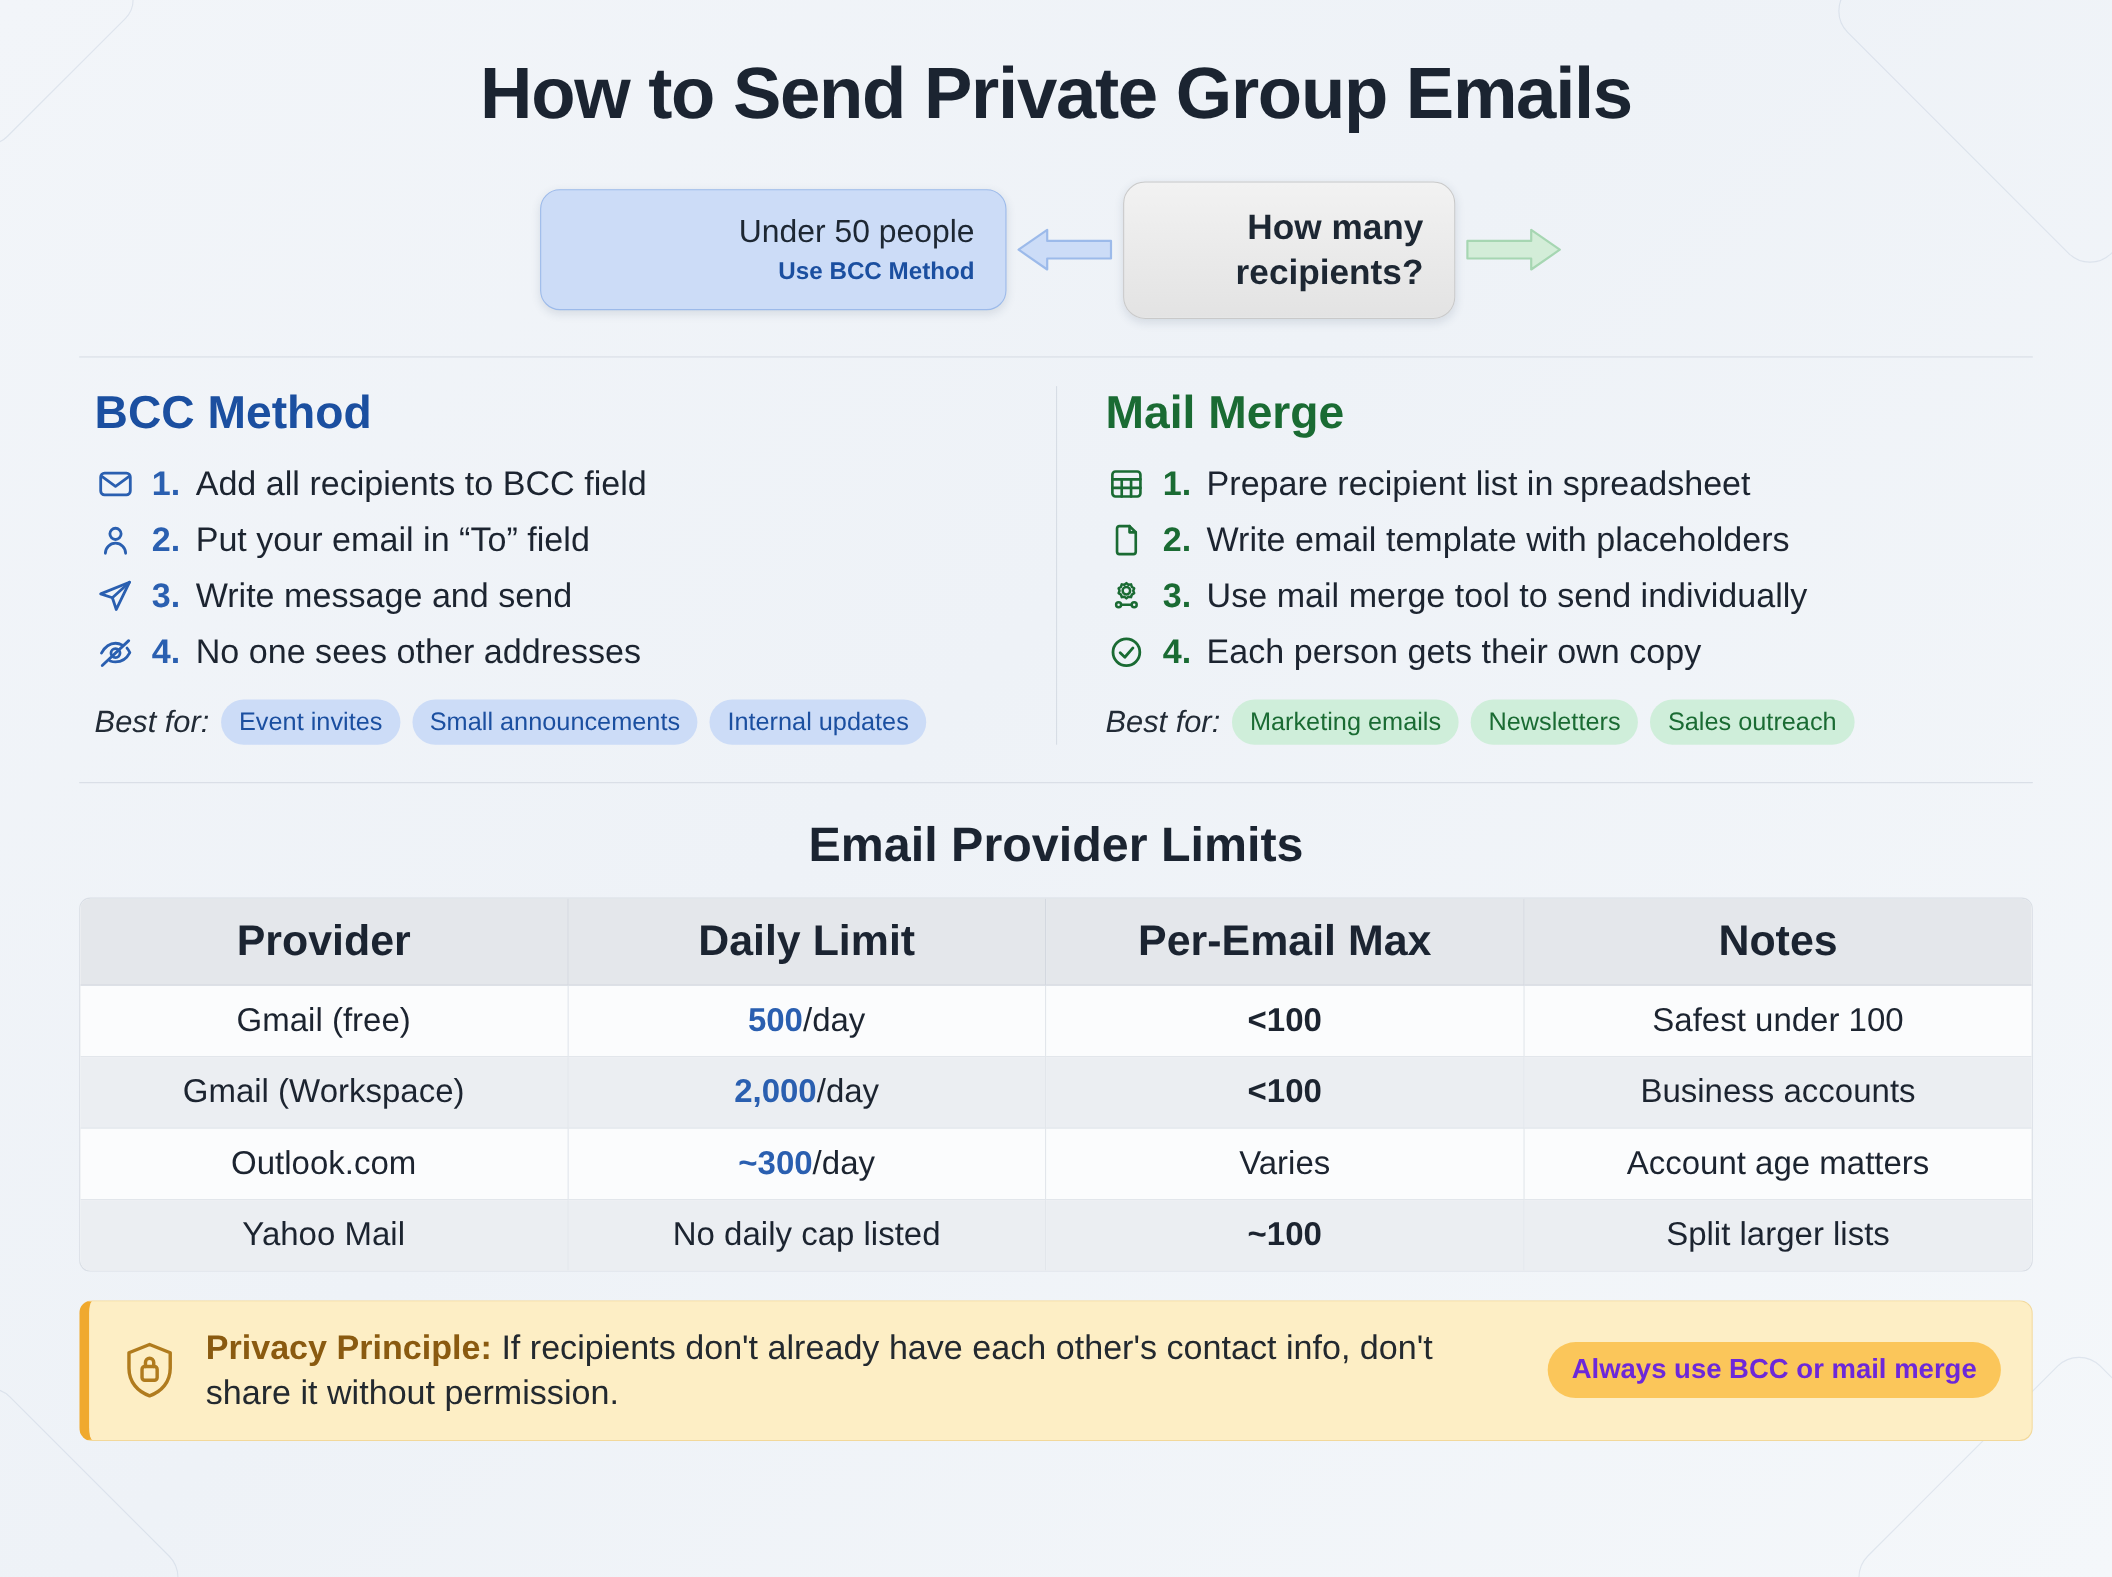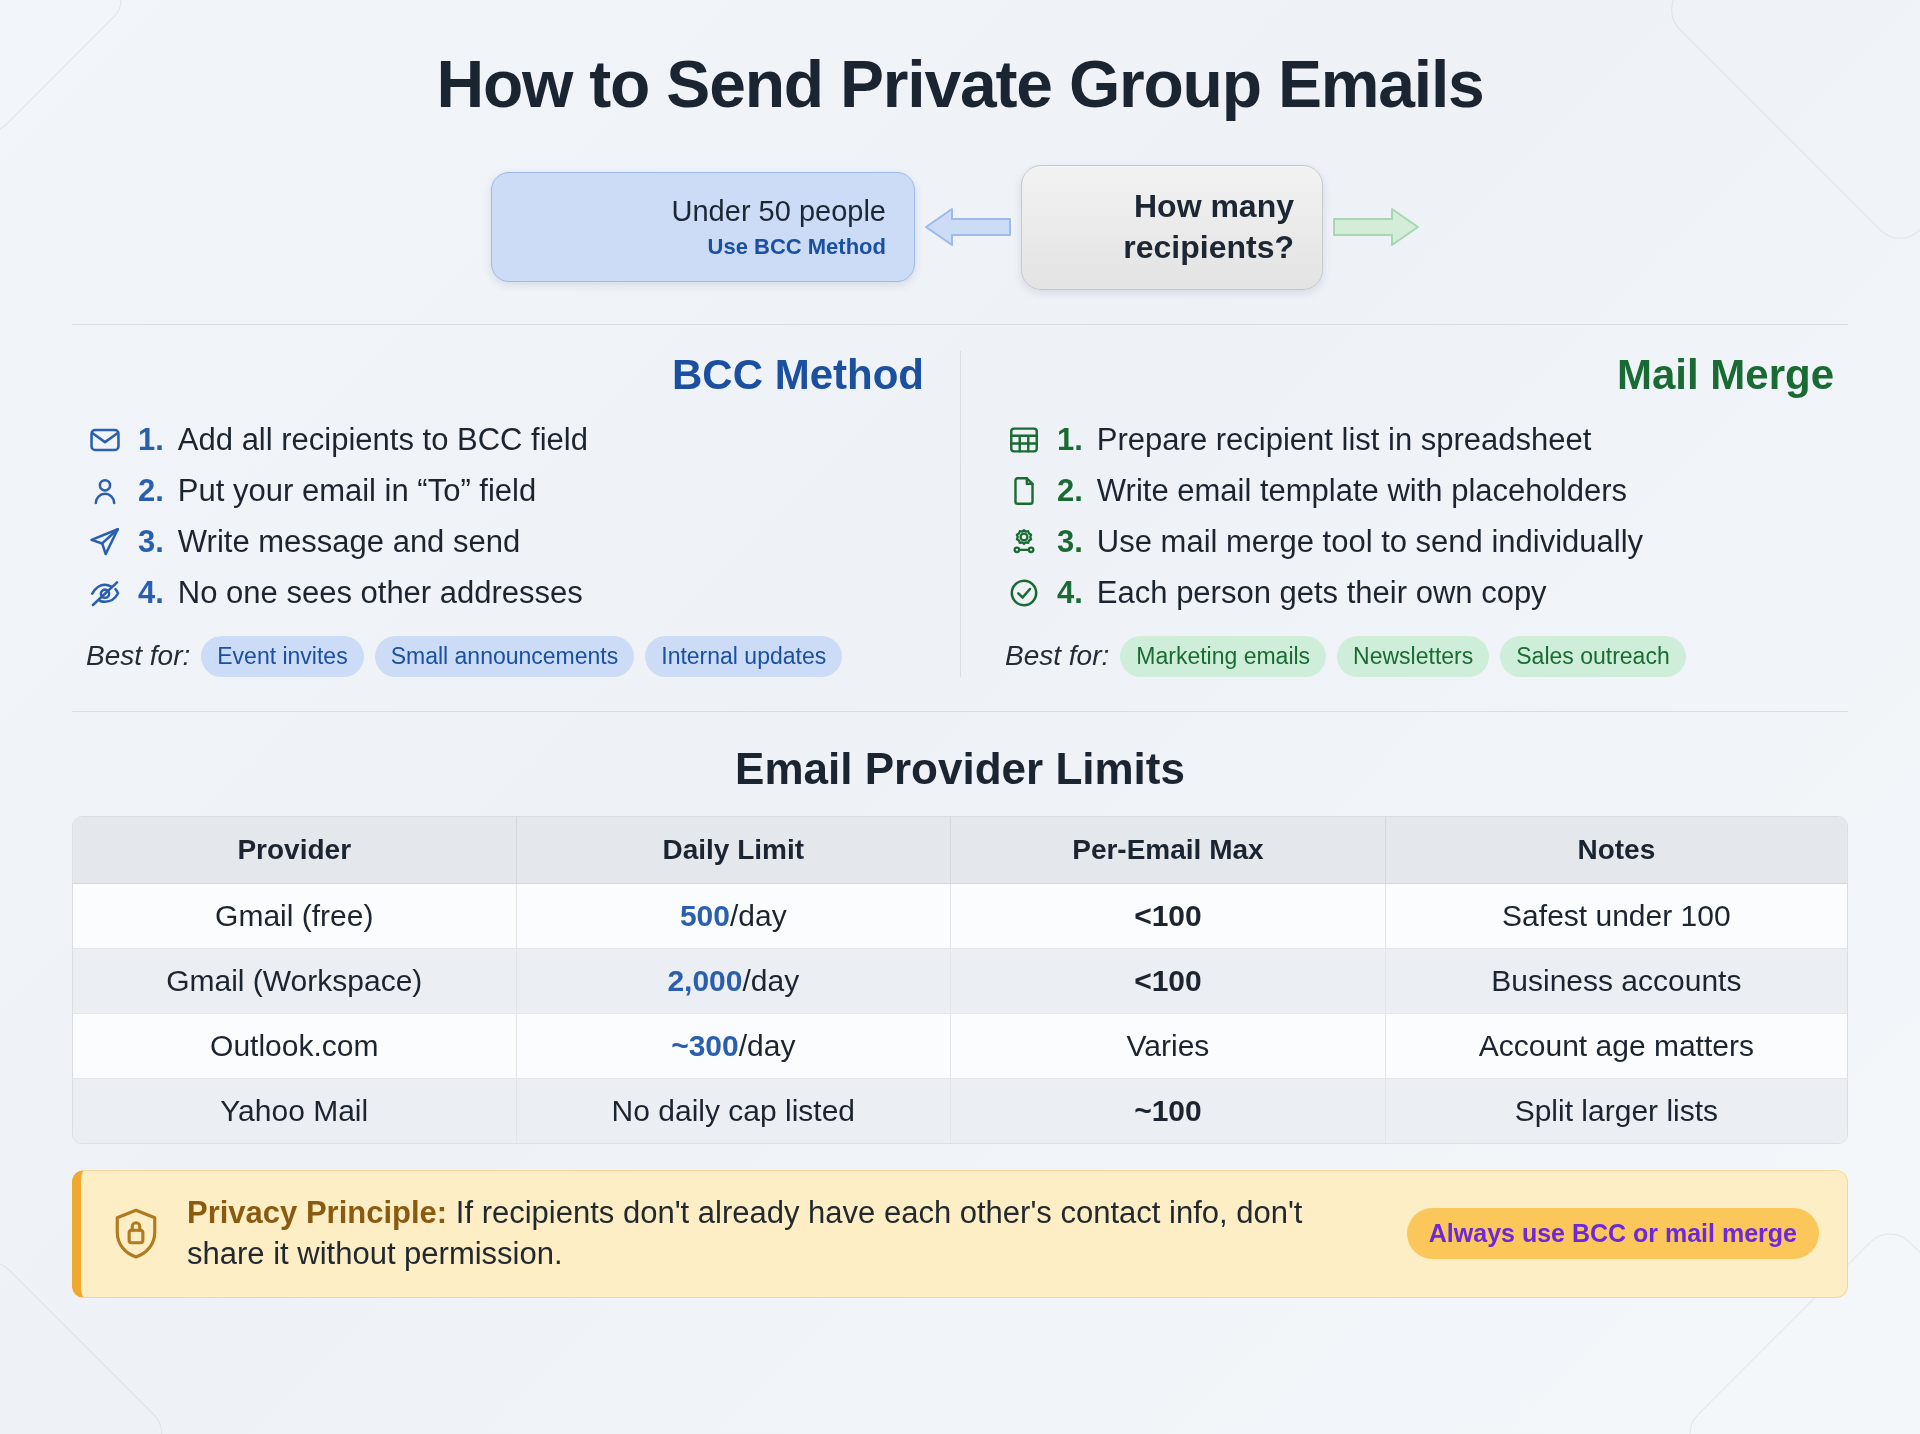--- a/index.html
+++ b/index.html
@@ -78,21 +78,21 @@
 
   
   .rule { height: 1px; background: #d7dde5; margin: 34px 0 0 0; }
 
   
   .methods { display: flex; margin-top: 26px; }
   .method-col { width: 50%; padding: 0 14px; }
   .method-col.left  { padding-right: 36px; }
   .method-col.right { padding-left: 44px; border-left: 1px solid #d7dde5; }
 
-  .method-title { text-align: right; font-size: 42px; font-weight: bold; margin-bottom: 22px; }
+  .method-title { text-align: left; font-size: 42px; font-weight: bold; margin-bottom: 22px; }
   .method-title.blue  { color: #1b4fa0; }
   .method-title.green { color: #1a6b33; }
 
   .steps { list-style: none; }
   .step {
     display: flex;
     align-items: center;
     gap: 14px;
     margin-bottom: 13px;
     font-size: 31px;
@@ -129,21 +129,21 @@
     width: 100%;
     border-collapse: separate;
     border-spacing: 0;
     border: 1px solid #d9dee5;
     border-radius: 10px;
     overflow: hidden;
     background: #fbfcfd;
   }
   table.limits th {
     background: #e4e7eb;
-    font-size: 28px;
+    font-size: 39px;
     font-weight: bold;
     color: #1b2431;
     padding: 17px 10px;
     text-align: center;
     border-right: 1px solid #d3d8df;
     border-bottom: 1px solid #d3d8df;
   }
   table.limits th:last-child { border-right: none; }
   table.limits td {
     font-size: 30px;

